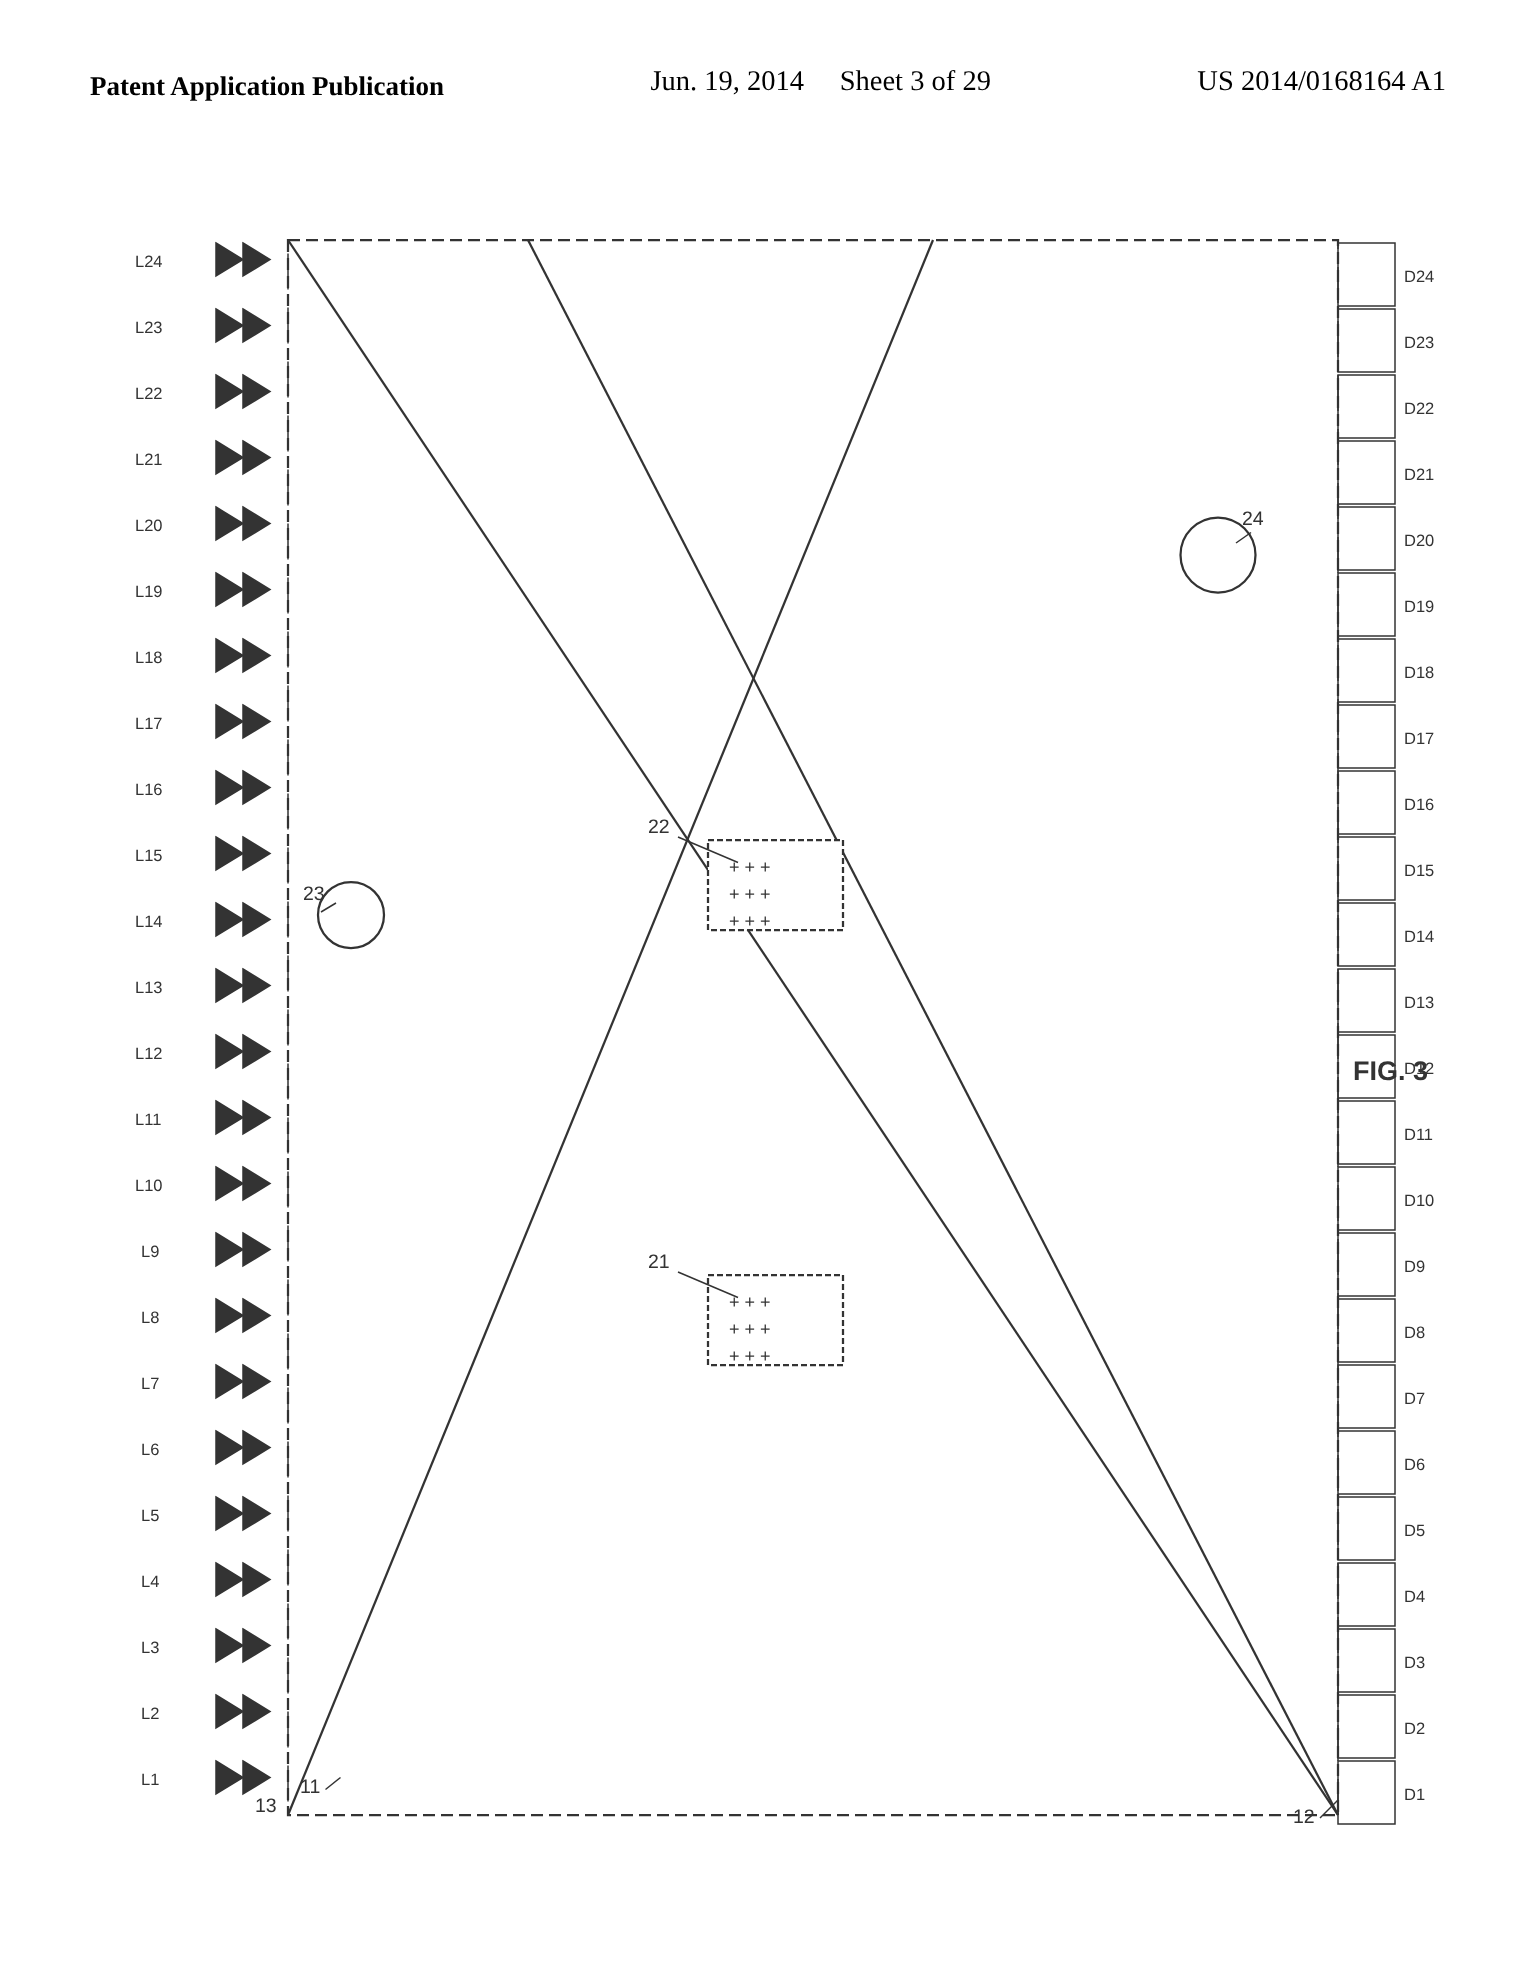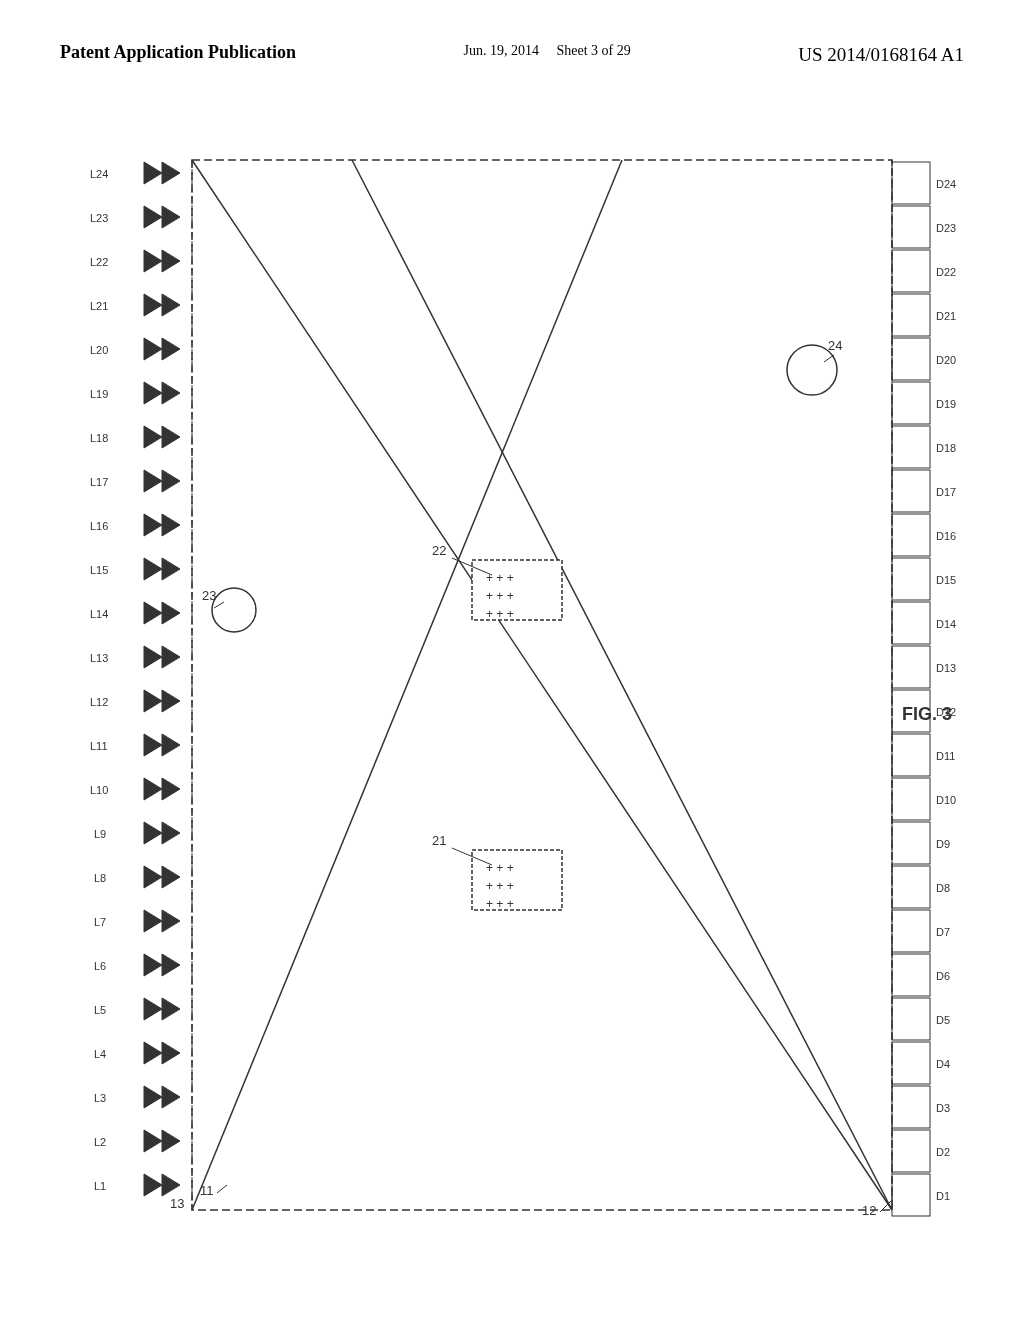--- a/index.html
+++ b/index.html
@@ -7,31 +7,31 @@
       background: #fff;
       font-family: 'Times New Roman', Times, serif;
       width: 1024px;
       height: 1320px;
       overflow: hidden;
       position: relative;
     }
     .header {
       display: flex;
       justify-content: space-between;
-      align-items: flex-start;
+      align-items: flex-end;
       padding: 40px 60px 20px 60px;
       border-bottom: none;
     }
     .header-left {
       font-size: 18px;
       font-weight: bold;
       line-height: 1.4;
     }
     .header-center {
-      font-size: 14px;
+      font-size: 19px;
       text-align: center;
       line-height: 1.6;
     }
     .header-right {
       font-size: 19px;
       text-align: right;
       line-height: 1.6;
     }
     .diagram-container {
       position: absolute;

